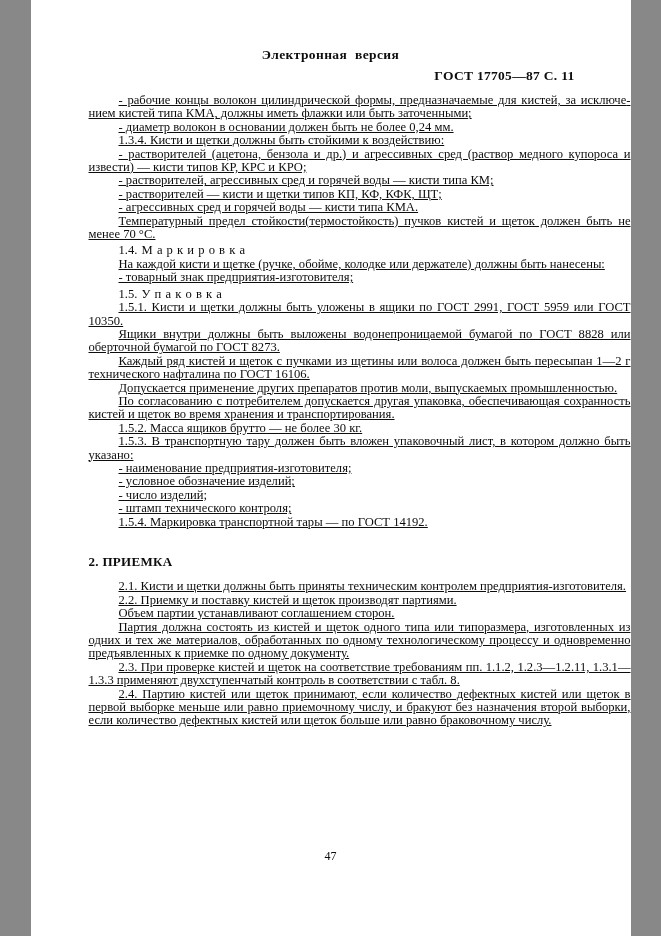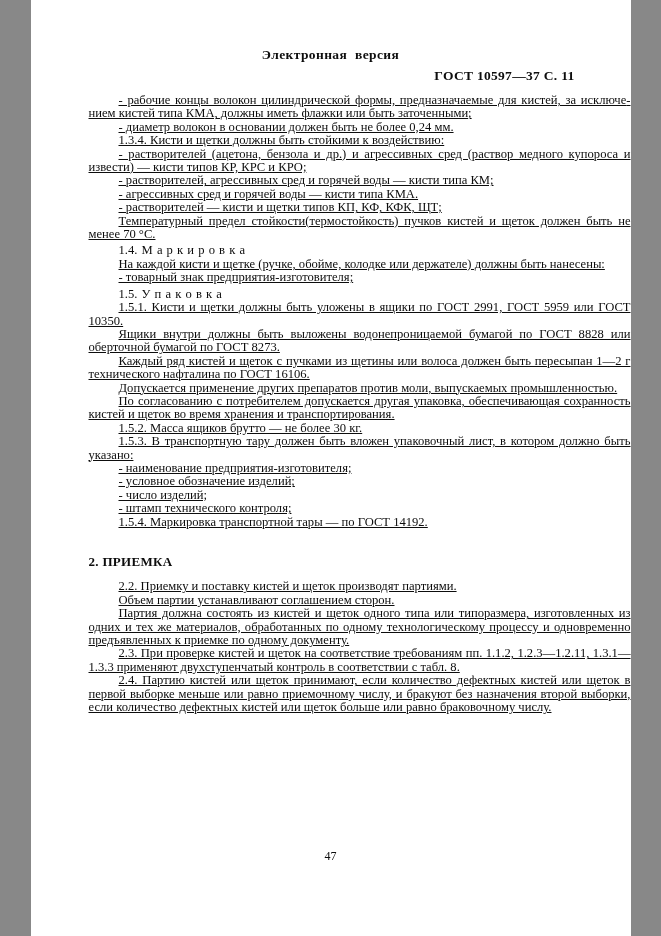--- a/index.html
+++ b/index.html
@@ -65,48 +65,49 @@
     text-align: center;
     font-size: 12px;
   }
 </style>
 </head>
 <body>
 
 <div class="page">
 
   <div class="watermark">Электронная версия</div>
-  <div class="doc-ref">ГОСТ 10597—37 С. 11</div>
+  <div class="doc-ref">ГОСТ 17705—87 С. 11</div>
 
   <div class="content">
     <p class="para">- рабочие концы волокон цилиндрической формы, предназначаемые для кистей, за исключе­нием кистей типа КМА, должны иметь флажки или быть заточенными;</p>
     <p class="para">- диаметр волокон в основании должен быть не более 0,24 мм.</p>
     <p class="para">1.3.4. Кисти и щетки должны быть стойкими к воздействию:</p>
     <p class="para">- растворителей (ацетона, бензола и др.) и агрессивных сред (раствор медного купороса и извести) — кисти типов КР, КРС и КРО;</p>
     <p class="para">- растворителей, агрессивных сред и горячей воды — кисти типа КМ;</p>
+    <p class="para">- растворителей — кисти и щетки типов КП, КФ, КФК, ЩТ;</p>
     <p class="para">- агрессивных сред и горячей воды — кисти типа КМА.</p>
-    <p class="para">- растворителей — кисти и щетки типов КП, КФ, КФК, ЩТ;</p>
     <p class="para">Температурный предел стойкости(термостойкость) пучков кистей и щеток должен быть не менее 70 °С.</p>
     <p class="subhead">1.4. М а р к и р о в к а</p>
     <p class="para">На каждой кисти и щетке (ручке, обойме, колодке или держателе) должны быть нанесены:</p>
     <p class="para">- товарный знак предприятия-изготовителя;</p>
     <p class="subhead">1.5. У п а к о в к а</p>
     <p class="para">1.5.1. Кисти и щетки должны быть уложены в ящики по ГОСТ 2991, ГОСТ 5959 или ГОСТ 10350.</p>
     <p class="para">Ящики внутри должны быть выложены водонепроницаемой бумагой по ГОСТ 8828 или оберточ­ной бумагой по ГОСТ 8273.</p>
     <p class="para">Каждый ряд кистей и щеток с пучками из щетины или волоса должен быть пересыпан 1—2 г технического нафталина по ГОСТ 16106.</p>
     <p class="para">Допускается применение других препаратов против моли, выпускаемых промышлен­ностью.</p>
     <p class="para">По согласованию с потребителем допускается другая упаковка, обеспечивающая сохранность кистей и щеток во время хранения и транспортирования.</p>
     <p class="para">1.5.2. Масса ящиков брутто — не более 30 кг.</p>
     <p class="para">1.5.3. В транспортную тару должен быть вложен упаковочный лист, в котором должно быть указано:</p>
     <p class="para">- наименование предприятия-изготовителя;</p>
     <p class="para">- условное обозначение изделий;</p>
     <p class="para">- число изделий;</p>
     <p class="para">- штамп технического контроля;</p>
     <p class="para">1.5.4. Маркировка транспортной тары — по ГОСТ 14192.</p>
     <p class="section">2. ПРИЕМКА</p>
+    <p class="para">2.1. Кисти и щетки должны быть приняты техническим контролем предприятия-изготовителя.</p>
     <p class="para">2.2. Приемку и поставку кистей и щеток производят партиями.</p>
     <p class="para">Объем партии устанавливают соглашением сторон.</p>
     <p class="para">Партия должна состоять из кистей и щеток одного типа или типоразмера, изготовленных из одних и тех же материалов, обработанных по одному технологическому процессу и одновременно предъявленных к приемке по одному документу.</p>
     <p class="para">2.3. При проверке кистей и щеток на соответствие требованиям пп. 1.1.2, 1.2.3—1.2.11, 1.3.1—1.3.3 применяют двухступенчатый контроль в соответствии с табл. 8.</p>
     <p class="para">2.4. Партию кистей или щеток принимают, если количество дефектных кистей или щеток в первой выборке меньше или равно приемочному числу, и бракуют без назначения второй выборки, если количество дефектных кистей или щеток больше или равно брако­вочному числу.</p>
   </div>
 
   <div class="page-number">47</div>
 
 </div>

